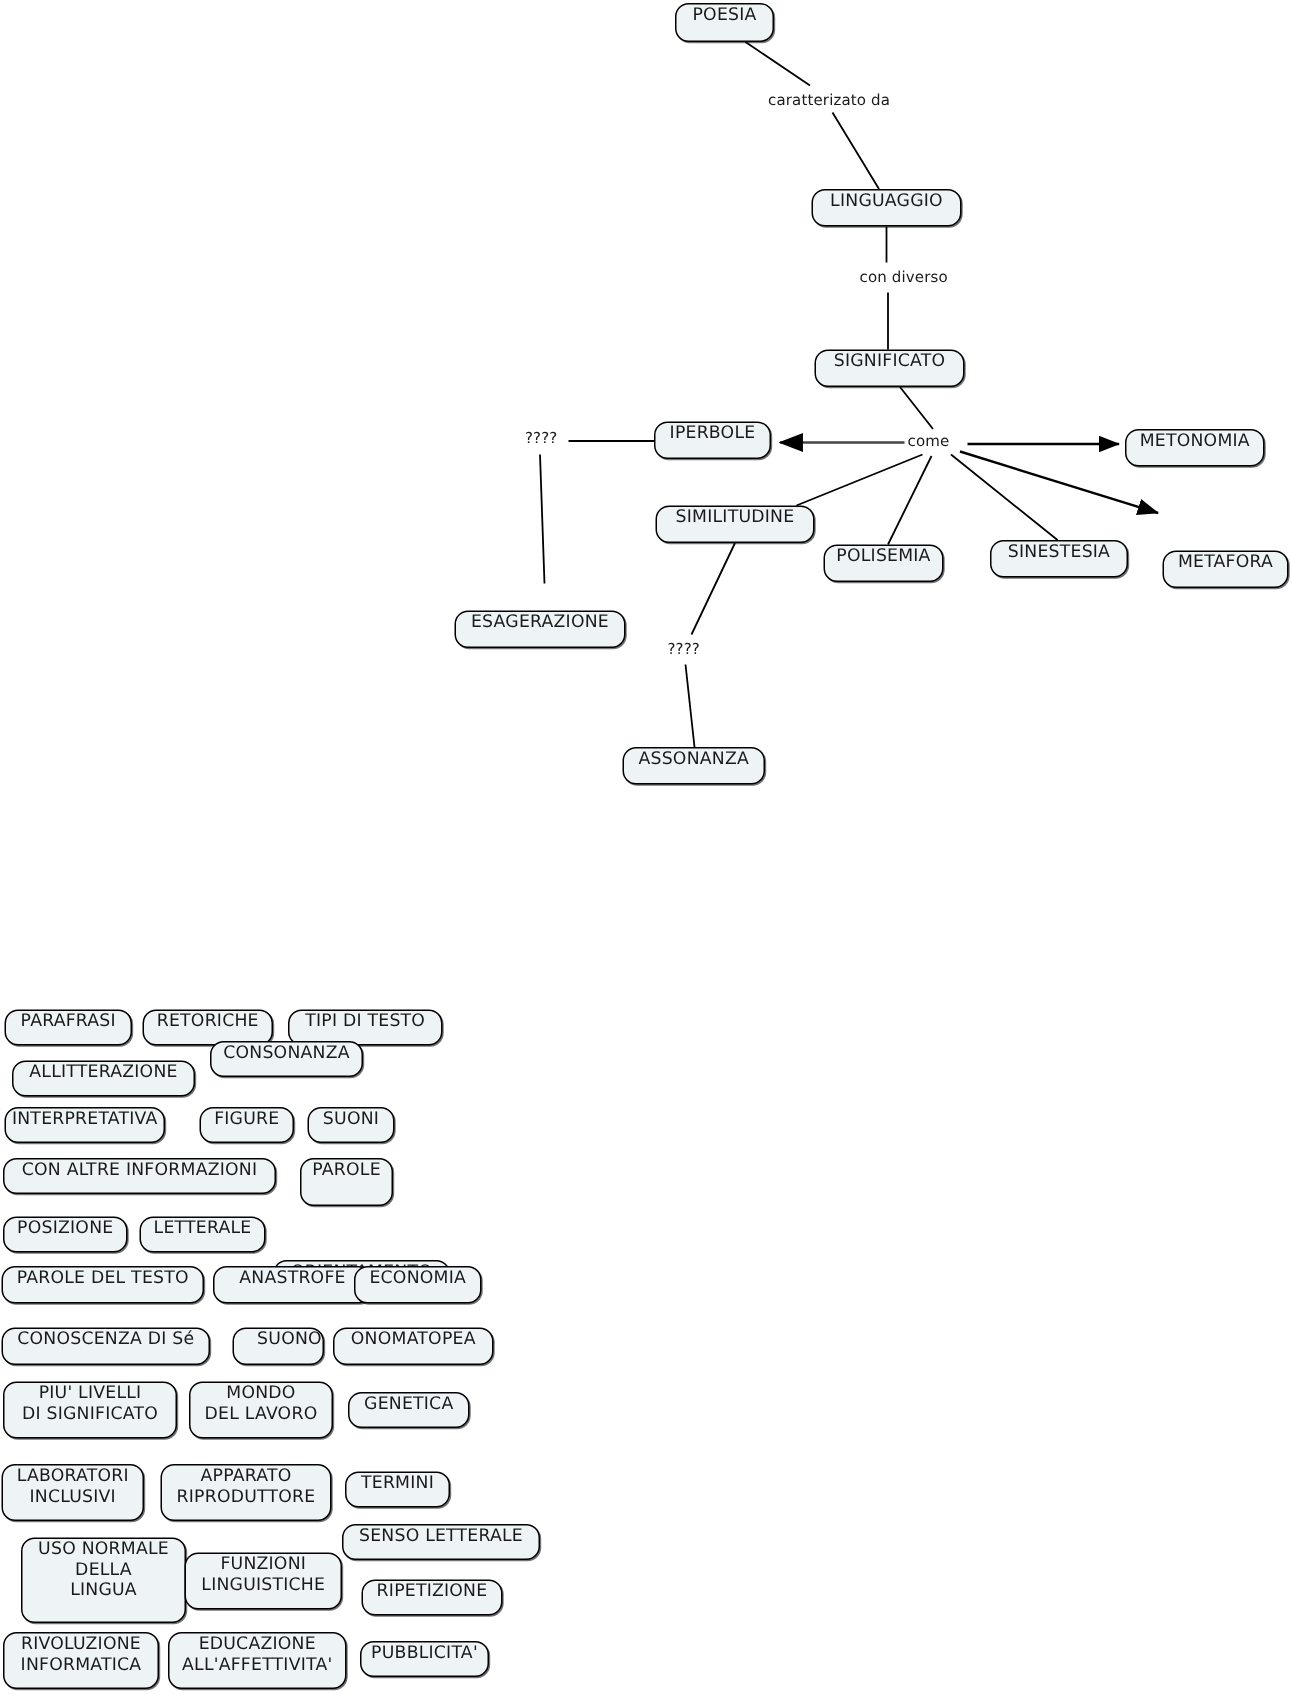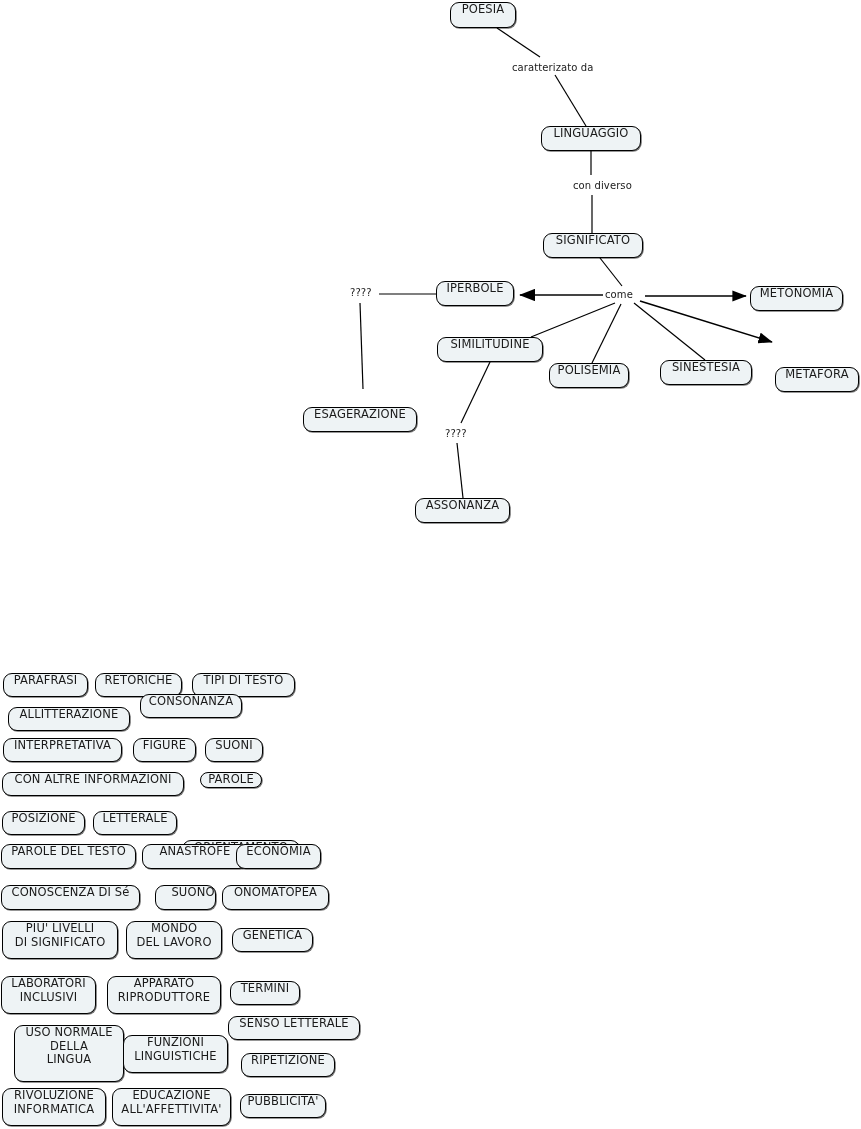--- a/index.html
+++ b/index.html
@@ -111,25 +111,25 @@
   <div class="edge-label" style="left: 605px; top: 289px;"><span>come</span></div>
   <div class="edge-label" style="left: 350px; top: 287px;"><span>????</span></div>
   <div class="edge-label" style="left: 445px; top: 428px;"><span>????</span></div>
 
   <div id="unlinked-container">
       <div class="node" style="left: 3px; top: 673px; width: 85px; height: 24px;"><span>PARAFRASI</span></div>
       <div class="node" style="left: 95px; top: 673px; width: 87px; height: 24px;"><span>RETORICHE</span></div>
       <div class="node" style="left: 192px; top: 673px; width: 103px; height: 24px;"><span>TIPI DI TESTO</span></div>
       <div class="node" style="left: 8px; top: 707px; width: 122px; height: 24px;"><span>ALLITTERAZIONE</span></div>
       <div class="node" style="left: 140px; top: 694px; width: 102px; height: 24px;"><span>CONSONANZA</span></div>
-      <div class="node" style="left: 3px; top: 738px; width: 119px; height: 24px;"><span>INTERPRETATIVA</span></div>
+      <div class="node" style="left: 3px; top: 738px; width: 107px; height: 24px;"><span>INTERPRETATIVA</span></div>
       <div class="node" style="left: 133px; top: 738px; width: 63px; height: 24px;"><span>FIGURE</span></div>
       <div class="node" style="left: 205px; top: 738px; width: 58px; height: 24px;"><span>SUONI</span></div>
       <div class="node" style="left: 2px; top: 772px; width: 182px; height: 24px;"><span>CON ALTRE INFORMAZIONI</span></div>
-      <div class="node" style="left: 200px; top: 772px; width: 62px; height: 16px;"><span>PAROLE</span></div>
+      <div class="node" style="left: 200px; top: 772px; width: 62px; height: 32px;"><span>PAROLE</span></div>
       <div class="node" style="left: 2px; top: 811px; width: 83px; height: 24px;"><span>POSIZIONE</span></div>
       <div class="node" style="left: 93px; top: 811px; width: 84px; height: 24px;"><span>LETTERALE</span></div>
       <div class="node" style="left: 182px; top: 840px; width: 118px; height: 24px;"><span>ORIENTAMENTO</span></div>
       <div class="node" style="left: 1px; top: 844px; width: 135px; height: 25px;"><span>PAROLE DEL TESTO</span></div>
       <div class="node" style="left: 142px; top: 844px; width: 106px; height: 25px;"><span>ANASTROFE</span></div>
       <div class="node" style="left: 236px; top: 844px; width: 85px; height: 25px;"><span>ECONOMIA</span></div>
       <div class="node" style="left: 1px; top: 885px; width: 139px; height: 25px;"><span>CONOSCENZA DI Sé</span></div>
       <div class="node" style="left: 155px; top: 885px; width: 61px; height: 25px; padding-left: 15px;"><span>SUONO</span></div>
       <div class="node" style="left: 222px; top: 885px; width: 107px; height: 25px;"><span>ONOMATOPEA</span></div>
       <div class="node" style="left: 2px; top: 921px; width: 116px; height: 38px;"><span>PIU' LIVELLI

